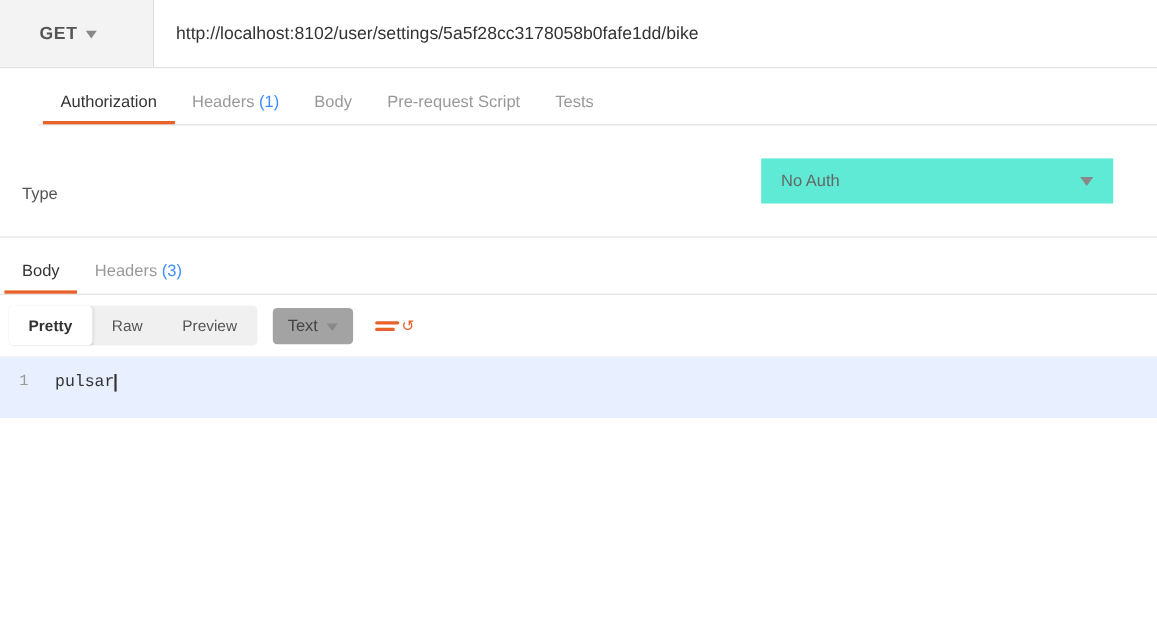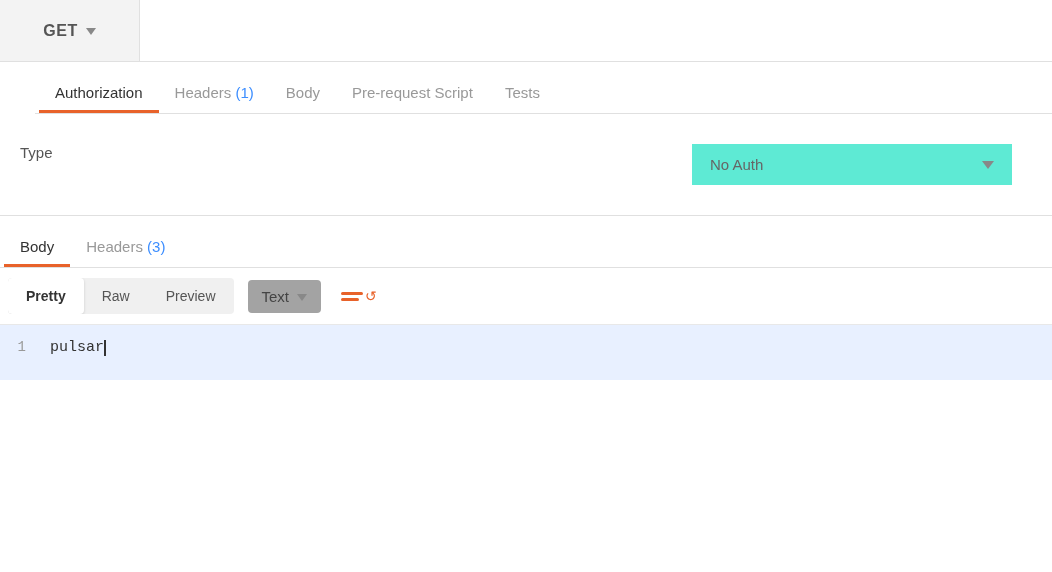--- a/index.html
+++ b/index.html
@@ -17,21 +17,21 @@
       display: flex;
       align-items: center;
       border-bottom: 1px solid #e0e0e0;
       height: 62px;
       padding: 0;
     }
 
     .method-selector {
       display: flex;
       align-items: center;
-      justify-content: center;
+      justify-content: flex-start;
       gap: 8px;
       padding: 0 36px;
       height: 100%;
       background: #f3f3f3;
       border-right: 1px solid #e0e0e0;
       min-width: 140px;
       cursor: pointer;
     }
 
     .method-label {
@@ -98,21 +98,21 @@
     }
 
     
     .auth-section {
       padding: 30px 20px;
       border-bottom: 1px solid #e0e0e0;
     }
 
     .auth-row {
       display: flex;
-      align-items: flex-start;
+      align-items: flex-end;
       gap: 16px;
     }
 
     .auth-label {
       font-size: 15px;
       color: #555;
       min-width: 60px;
     }
 
     .auth-dropdown {
@@ -270,20 +270,21 @@
     }
   </style>
 </head>
 <body>
 
 <div class="top-bar">
   <div class="method-selector">
     <span class="method-label">GET</span>
     <div class="chevron-down"></div>
   </div>
+  <div class="url-bar">http://localhost:8102/user/settings/5a5f28cc3178058b0fafe1dd/bike</div>
 </div>
 
 <div class="request-tabs">
   <div class="tab active">
     <span>Authorization</span>
   </div>
   <div class="tab">
     <span>Headers</span>
     <span class="badge">(1)</span>
   </div>

